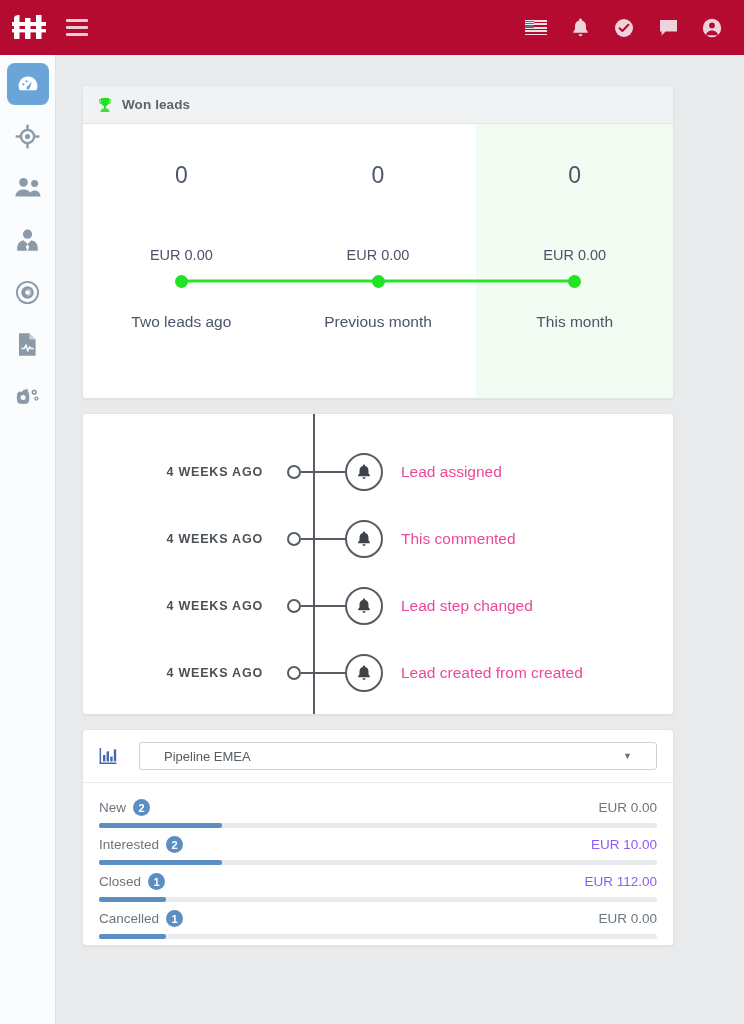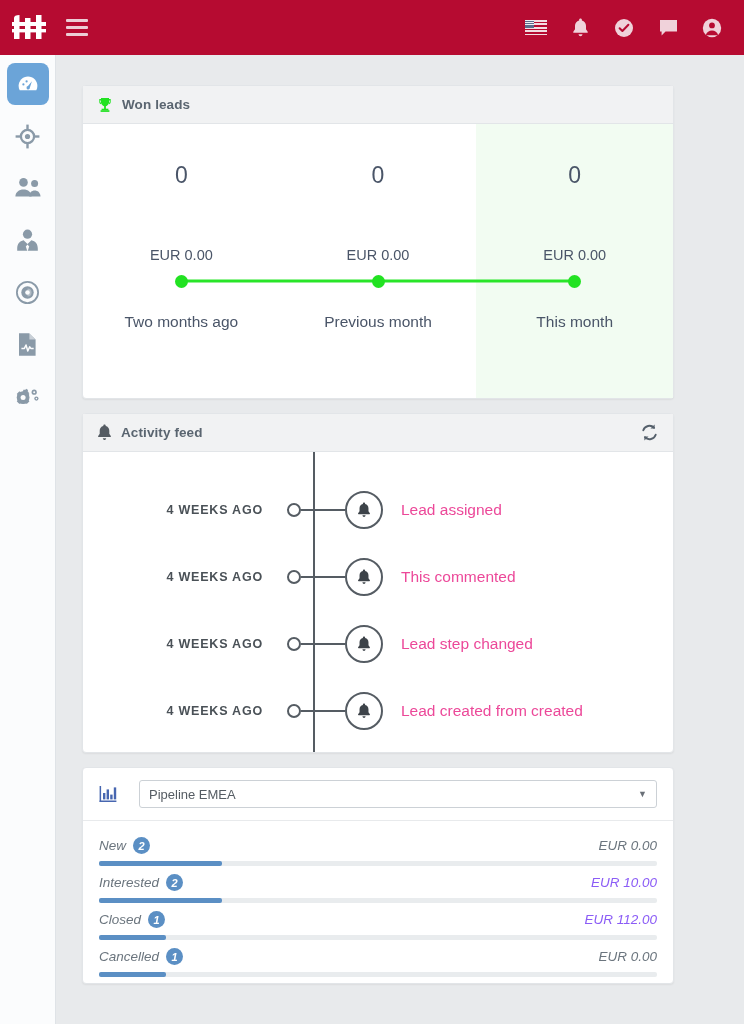--- a/index.html
+++ b/index.html
@@ -100,26 +100,26 @@
     border: 2px solid #555c63; background: #fff;
     display: flex; align-items: center; justify-content: center;
     color: #3d4349; flex: none;
   }
   .feed-text { font-size: 15.5px; color: #ec4899; margin-left: 18px; }
 
   
   .pipe-head { padding: 12px 16px; display: flex; align-items: center; gap: 22px; border-bottom: 1px solid #e8eaec; }
   .pipe-select {
     flex: 1; height: 28px; border: 1px solid #ccd1d6; border-radius: 3px;
-    background: #fff; display: flex; align-items: center; padding: 0 9px;
+    background: #fff; display: flex; align-items: center; padding: 0 24px;
     font-size: 13px; color: #555c63; cursor: pointer;
   }
   .pipe-select .caret { margin-left: auto; font-size: 9px; color: #6a7078; }
   .pipe-body { padding: 8px 16px 6px 16px; }
-  .pipe-row { padding: 8px 0 0 0; font-style: italic; }
+  .pipe-row { padding: 8px 0 0 0; }
   .pipe-top { display: flex; align-items: center; }
   .pipe-name { font-size: 13.5px; color: #6b757e; }
   .pipe-badge {
     display: inline-flex; align-items: center; justify-content: center;
     min-width: 17px; height: 17px; padding: 0 5px; margin-left: 7px;
     border-radius: 9px; background: #5b8fc4; color: #fff;
     font-size: 11px; font-weight: bold;
   }
   .pipe-val { margin-left: auto; font-size: 13.5px; }
   .pipe-val.grey { color: #6b757e; }
@@ -271,21 +271,21 @@
     </div>
     <div class="won-body">
 
       <div class="won-col">
         <div class="won-num">0</div>
         <div class="won-amt">EUR 0.00</div>
         <div class="won-dotrow">
           <div class="won-line half-l"></div>
           <div class="won-dot"></div>
         </div>
-        <div class="won-label">Two months ago</div>
+        <div class="won-label">Two leads ago</div>
       </div>
 
       <div class="won-col">
         <div class="won-num">0</div>
         <div class="won-amt">EUR 0.00</div>
         <div class="won-dotrow">
           <div class="won-line"></div>
           <div class="won-dot"></div>
         </div>
         <div class="won-label">Previous month</div>
@@ -298,34 +298,20 @@
           <div class="won-line half-r"></div>
           <div class="won-dot"></div>
         </div>
         <div class="won-label">This month</div>
       </div>
 
     </div>
   </div>
 
   <div class="card">
-    <div class="card-head">
-      <svg width="15" height="17" viewBox="0 0 15 17" fill="#555c63">
-        <path d="M7.5 0.4c-.7 0-1.2.5-1.2 1.2v.5C4.1 2.6 2.7 4.5 2.7 6.8v3L1.2 12c-.3.4 0 1 .5 1h11.6c.5 0 .8-.6.5-1l-1.5-2.2v-3c0-2.3-1.4-4.2-3.6-4.7v-.5c0-.7-.5-1.2-1.2-1.2z"></path>
-        <path d="M5.8 14.2c.2 1.1.9 1.8 1.7 1.8s1.5-.7 1.7-1.8z"></path>
-      </svg>
-      <span class="card-title">Activity feed</span>
-      <span class="spacer"></span>
-      <svg width="19" height="19" viewBox="0 0 19 19" style="cursor:pointer">
-        <path d="M3.3 7.3a6.5 6.5 0 0 1 10.8-2.5" stroke="#55606b" stroke-width="1.9" fill="none" stroke-linecap="round"></path>
-        <path d="M15.7 11.7a6.5 6.5 0 0 1-10.8 2.5" stroke="#55606b" stroke-width="1.9" fill="none" stroke-linecap="round"></path>
-        <path d="M14.6 1.4v4.1h-4.1z" fill="#55606b"></path>
-        <path d="M4.4 17.6v-4.1h4.1z" fill="#55606b"></path>
-      </svg>
-    </div>
     <div class="feed-body">
       <div class="feed-axis"></div>
 
       <div class="feed-row">
         <div class="feed-time">4 WEEKS AGO</div>
         <div class="feed-node"></div>
         <div class="feed-conn"></div>
         <div class="feed-bell">
           <svg width="14" height="16" viewBox="0 0 15 17" fill="#3d4349">
             <path d="M7.5 0.4c-.7 0-1.2.5-1.2 1.2v.5C4.1 2.6 2.7 4.5 2.7 6.8v3L1.2 12c-.3.4 0 1 .5 1h11.6c.5 0 .8-.6.5-1l-1.5-2.2v-3c0-2.3-1.4-4.2-3.6-4.7v-.5c0-.7-.5-1.2-1.2-1.2z"></path>

